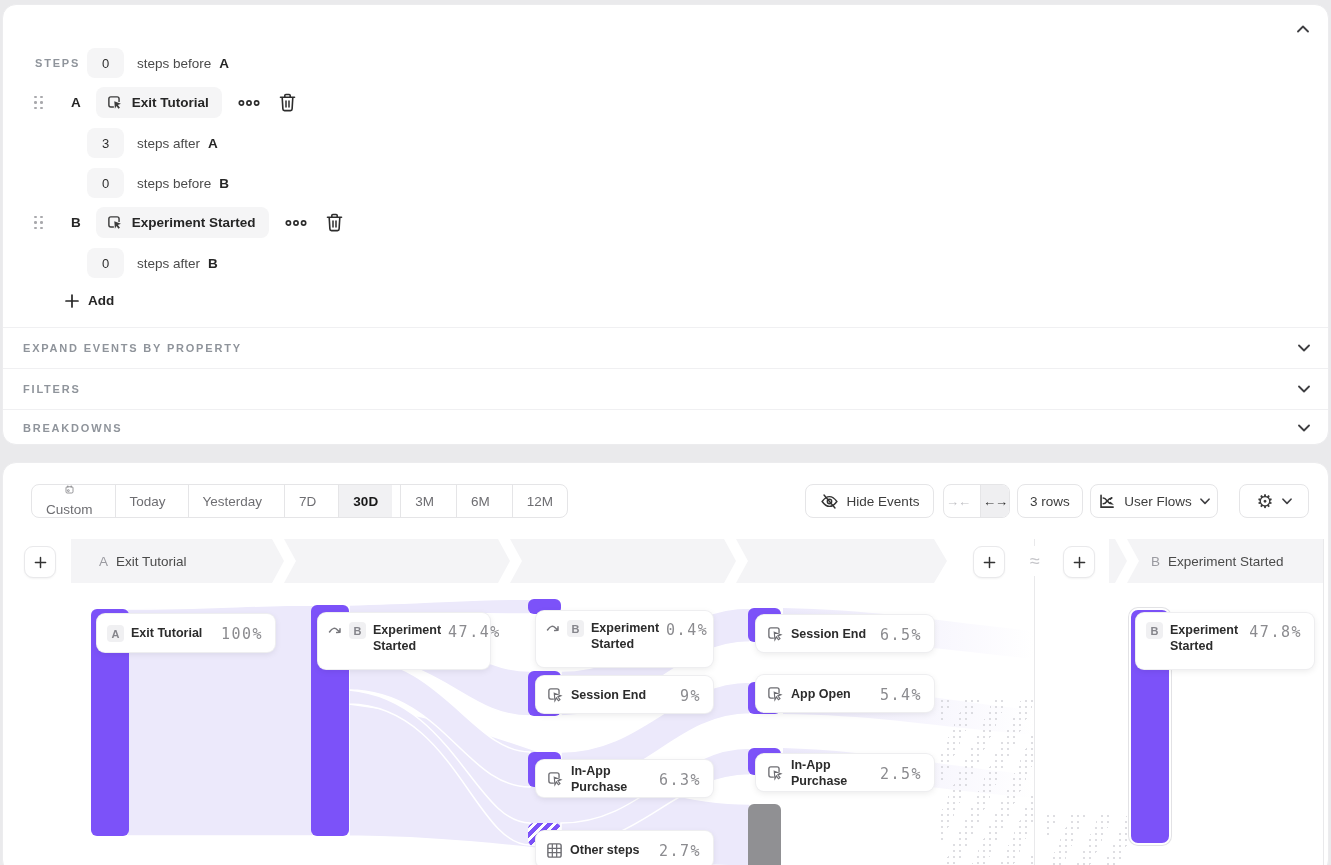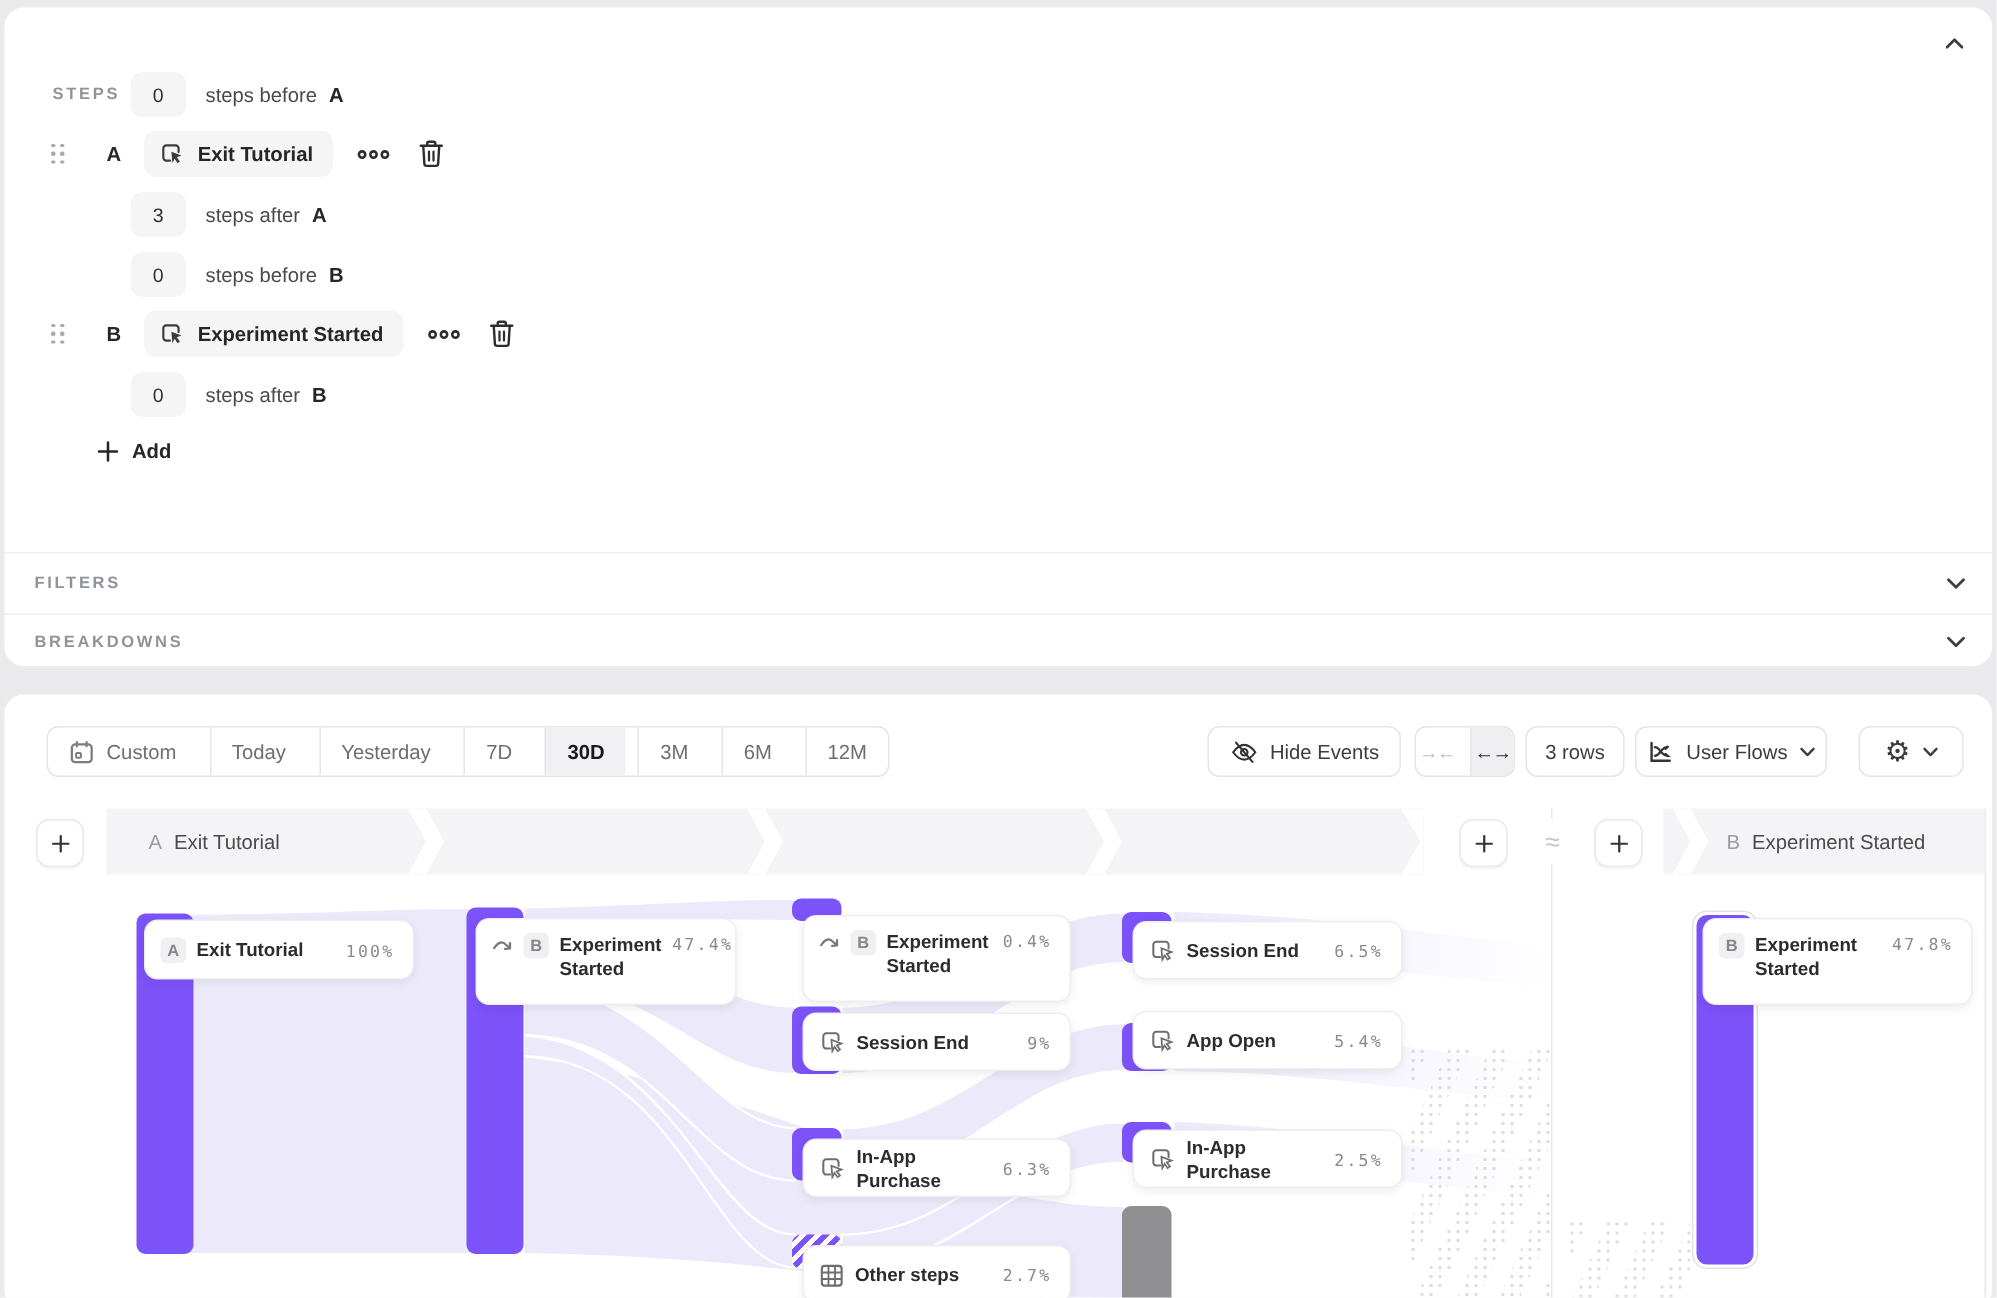--- a/index.html
+++ b/index.html
@@ -27,21 +27,21 @@
   .drag i{width:2.6px;height:2.6px;border-radius:50%;background:#a9a9ad;display:block;}
   .icon-plain{display:flex;align-items:center;justify-content:center;cursor:pointer;}
   .add-btn{display:inline-flex;align-items:center;gap:9px;font-weight:bold;font-size:13.5px;color:#262626;cursor:pointer;}
 
   .section-row{position:absolute;left:0;width:100%;height:41px;border-top:1px solid #f0f0f2;box-sizing:border-box;display:flex;align-items:center;justify-content:space-between;padding:0 18px 0 20px;cursor:pointer;}
 
   
   .btn{height:34px;border:1px solid #e5e5e7;border-radius:8px;background:#fff;display:inline-flex;align-items:center;justify-content:center;gap:8px;font-size:13.5px;color:#3d3d3d;box-sizing:border-box;cursor:pointer;}
   #date-control{position:absolute;left:28px;top:21px;display:inline-flex;overflow:hidden;padding:0;}
   .date-seg{display:flex;align-items:center;gap:8px;height:32px;padding:0 14px;font-size:13.5px;color:#6e6e72;border-left:1px solid #e5e5e7;cursor:pointer;white-space:nowrap;}
-  .date-seg:first-child{border-left:none;}
+  .date-seg:first-child{border-left:none;flex-direction:column;}
   .date-seg.sel{background:#f1f1f3;color:#191919;font-weight:bold;}
   #collapse-control{position:absolute;left:940px;top:21px;width:67px;padding:0;overflow:hidden;}
   .arr-seg{width:33px;height:32px;display:flex;align-items:center;justify-content:center;font-size:13px;letter-spacing:-1px;}
   .arr-seg.off{color:#bfbfc3;}
   .arr-seg.on{background:#efeff1;color:#2c2c2c;font-weight:bold;border-left:1px solid #e5e5e7;}
 
   
   .band{position:absolute;top:76px;height:44px;background:#f4f4f6;}
   .band-label{position:absolute;top:0;height:44px;display:flex;align-items:center;gap:8px;font-size:13.5px;color:#4a4a4a;}
   .band-letter{color:#9b9ba1;}
@@ -53,21 +53,21 @@
   .bar{position:absolute;background:#7C52F9;border-radius:6px;}
   .bar.thin{width:33px;}
   .bar.wide{width:38px;}
   .bar.striped{background:repeating-linear-gradient(135deg,#7C52F9 0 4px,#ffffff 4px 7px);}
   .bar.gray{background:#909093;border-radius:6px 6px 0 0;}
   #bar-c5{width:38px;border:2px solid #fff;box-shadow:0 0 0 1px #e2e2e5;border-radius:9px;}
 
   .node{position:absolute;background:#fff;border-radius:8px;box-shadow:0 0 0 1px #eeeef0,0 2px 7px rgba(0,0,0,.09);display:flex;align-items:flex-start;padding:9px 12px 8px 10px;gap:7px;box-sizing:border-box;cursor:pointer;}
   .node.center{align-items:center;}
   .node-name{font-weight:bold;font-size:12.5px;color:#2c2c2c;line-height:1.3;flex:1;}
-  .node-pct{font-family:"DejaVu Sans Mono",monospace;font-size:11px;letter-spacing:1.5px;color:#8b8b8f;white-space:nowrap;margin-left:auto;padding-top:1px;}
+  .node-pct{font-family:"DejaVu Sans Mono",monospace;font-size:15px;letter-spacing:1.5px;color:#8b8b8f;white-space:nowrap;margin-left:auto;padding-top:1px;}
   .badge{width:17px;height:17px;border-radius:4px;background:#f0f0f2;color:#85858b;font-size:11px;font-weight:bold;display:flex;align-items:center;justify-content:center;flex:none;}
 
   .dots{position:absolute;background-image:radial-gradient(#c9c9cf 1px,transparent 1.3px);background-size:6px 6px;opacity:.6;
         -webkit-mask-image:repeating-linear-gradient(115deg,#000 0 13px,transparent 13px 25px);
         mask-image:repeating-linear-gradient(115deg,#000 0 13px,transparent 13px 25px);}
 
   svg.ic{display:block;}
   .gear-glyph{font-family:"DejaVu Sans",sans-serif;font-size:19px;color:#3c3c3c;line-height:1;}
 </style>
 </head>
@@ -174,20 +174,26 @@
     <span class="bold-letter" style="margin-left:-5px;">B</span>
   </div>
 
   <div class="abs add-btn" style="left:62px;top:288px;">
     <svg class="ic" width="14" height="14" viewBox="0 0 14 14">
         <path d="M7 1 V13 M1 7 H13" stroke="#262626" stroke-width="1.7" stroke-linecap="round"></path>
       </svg>
     <span>Add</span>
   </div>
 
+  <div class="section-row" style="top:322px;">
+    <span class="sec-label">EXPAND EVENTS BY PROPERTY</span>
+    <svg class="ic" width="12" height="8" viewBox="0 0 12 8">
+        <path d="M1 1.5 L6 6.5 L11 1.5" fill="none" stroke="#3f3f42" stroke-width="1.8" stroke-linecap="round" stroke-linejoin="round"></path>
+      </svg>
+  </div>
   <div class="section-row" style="top:404px;height:36px;">
     <span class="sec-label">BREAKDOWNS</span>
     <svg class="ic" width="12" height="8" viewBox="0 0 12 8">
         <path d="M1 1.5 L6 6.5 L11 1.5" fill="none" stroke="#3f3f42" stroke-width="1.8" stroke-linecap="round" stroke-linejoin="round"></path>
       </svg>
   </div>
   <div class="section-row" style="top:363px;">
     <span class="sec-label">FILTERS</span>
     <svg class="ic" width="12" height="8" viewBox="0 0 12 8">
         <path d="M1 1.5 L6 6.5 L11 1.5" fill="none" stroke="#3f3f42" stroke-width="1.8" stroke-linecap="round" stroke-linejoin="round"></path>

